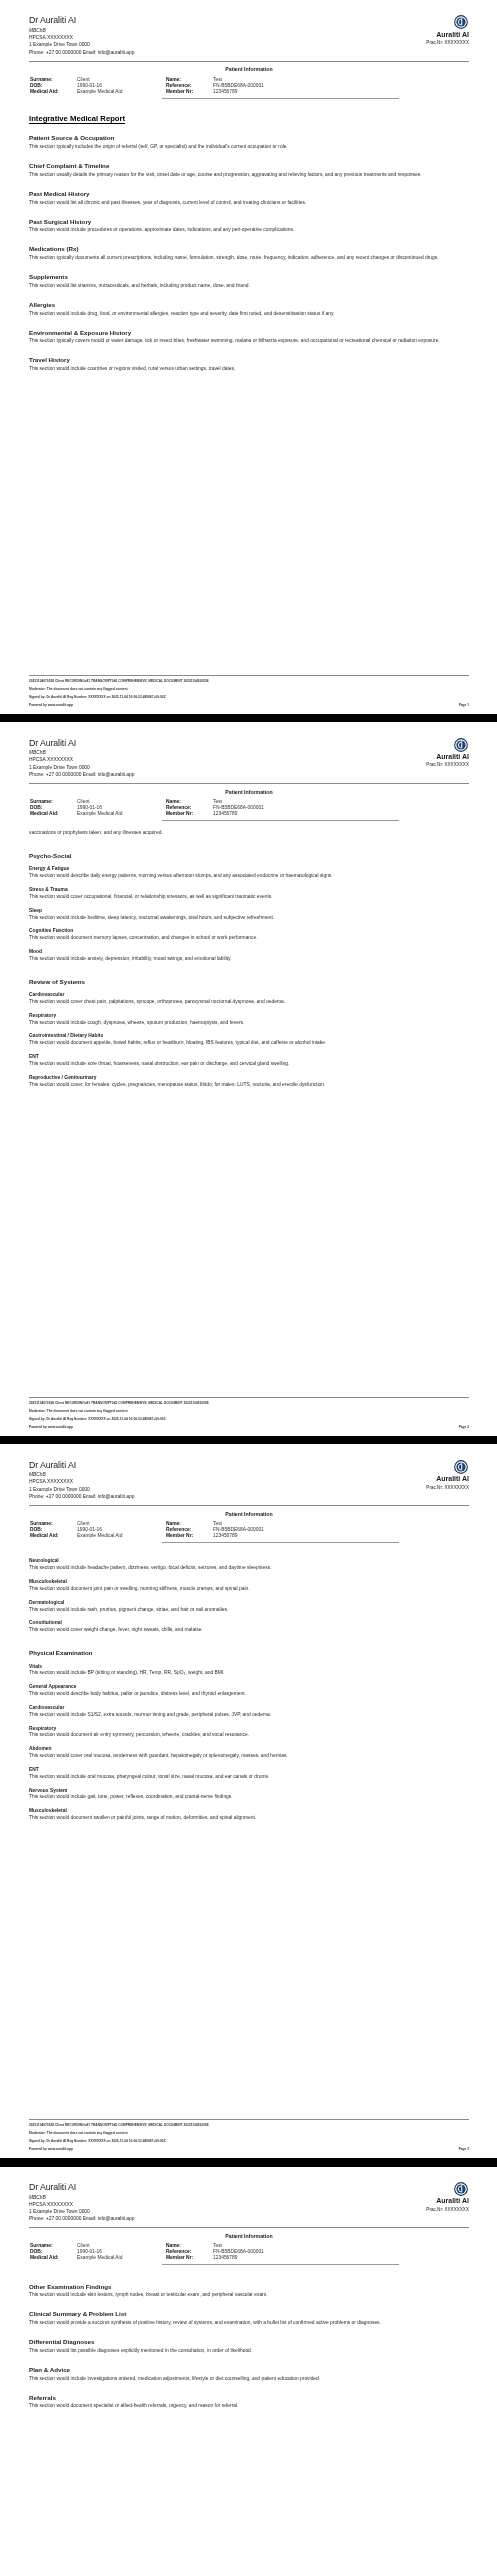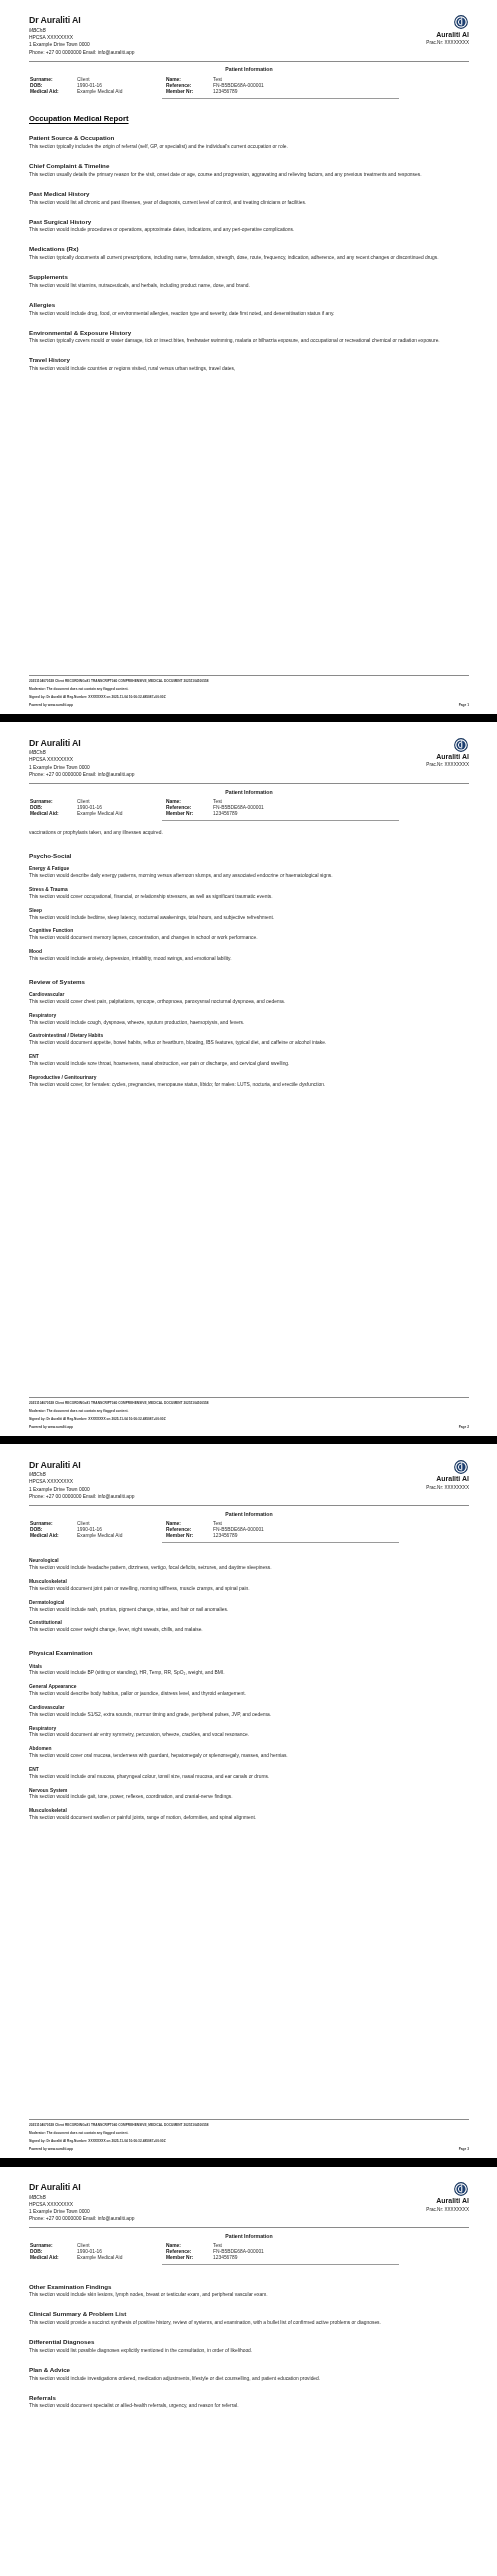--- a/index.html
+++ b/index.html
@@ -30,21 +30,21 @@
   
   .letterhead {
     display: flex;
     justify-content: space-between;
     align-items: flex-start;
     padding-top: 4.1px;
   }
   .lh-left { flex: 0 0 auto; }
   .doc-name {
     font-size: 8.8px;
-    font-weight: bold;
+    font-weight: normal;
     color: #1a1a1a;
     letter-spacing: -0.1px;
     line-height: 1.2;
     margin-bottom: 1px;
   }
   .doc-qual {
     font-size: 4.9px;
     font-style: italic;
     color: #222;
     line-height: 1.45;
@@ -228,21 +228,21 @@
       <div class="pi-k">Reference:</div>
       <div class="pi-v">FN-B5BDE68A-000001</div>
 
       <div class="pi-k">Medical Aid:</div>
       <div class="pi-v">Example Medical Aid</div>
       <div class="pi-k">Member Nr:</div>
       <div class="pi-v">123456789</div>
     </div>
     <div class="pi-underline"></div>
 
-    <div class="report-title">Occupation Medical Report</div>
+    <div class="report-title">Integrative Medical Report</div>
 
     <div class="sec">
       <div class="sec-h1">Patient Source &amp; Occupation</div>
       <p class="sec-p">This section typically includes the origin of referral (self, GP, or specialist) and the individual's current occupation or role.</p>
     </div>
     <div class="sec">
       <div class="sec-h1">Chief Complaint &amp; Timeline</div>
       <p class="sec-p">This section usually details the primary reason for the visit, onset date or age, course and progression, aggravating and relieving factors, and any previous treatments and responses.</p>
     </div>
     <div class="sec">

